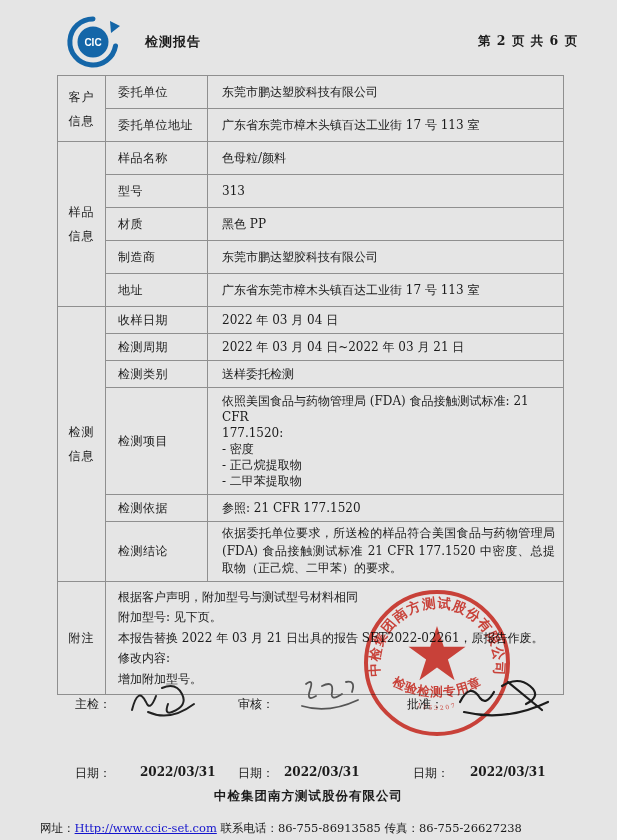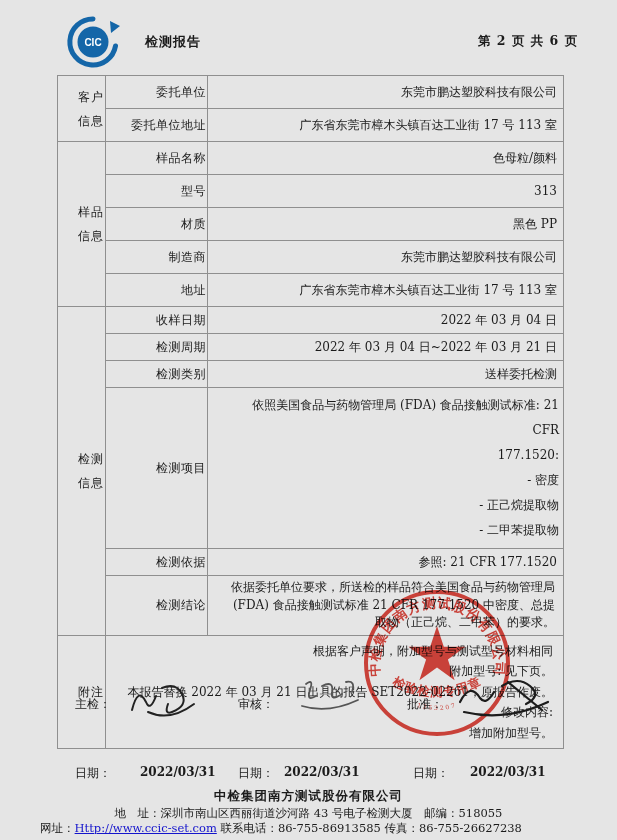--- a/index.html
+++ b/index.html
@@ -10,27 +10,27 @@
   
   .logo{position:absolute;left:60px;top:15px;width:66px;height:54px;}
   .hdr-title{position:absolute;left:145px;top:33px;font-size:13px;font-weight:bold;letter-spacing:1px;}
   .hdr-no{position:absolute;left:234px;top:33px;font-size:12.5px;font-weight:bold;}
   .hdr-page{position:absolute;left:478px;top:33px;font-size:12.5px;font-weight:bold;letter-spacing:1px;white-space:nowrap;}
   
   table.rpt{
     position:absolute;left:57px;top:75px;width:506px;
     border-collapse:collapse;table-layout:fixed;font-size:12px;
   }
-  table.rpt td{border:1px solid #8f8f8f;vertical-align:middle;overflow:hidden;text-align:right;}
+  table.rpt td{border:1px solid #8f8f8f;vertical-align:middle;overflow:hidden;}
   td.sec{text-align:center;white-space:pre-line;line-height:24px;letter-spacing:1px;}
   td.lbl{padding-left:12px;letter-spacing:0.5px;}
   td.val{padding-left:14px;padding-right:6px;}
   tr.h33{height:33px;}
   tr.h27{height:27px;}
-  td.ml{padding:5px 4px 5px 14px;line-height:25px;white-space:pre-line;}
+  td.ml{padding:5px 4px 5px 14px;line-height:16px;white-space:pre-line;}
   td.concl{padding:3px 8px 3px 14px;line-height:17.5px;text-align:justify;}
   td.note{padding:5px 10px 5px 12px;line-height:20.5px;white-space:pre-line;vertical-align:middle;}
   
   .sig-label{position:absolute;font-size:12px;white-space:nowrap;}
   .sig-date{position:absolute;font-size:12px;white-space:nowrap;font-weight:bold;}
   .sig-svg{position:absolute;}
   
   .stamp{position:absolute;left:358px;top:584px;width:158px;height:158px;
          mix-blend-mode:multiply;opacity:0.92;z-index:6;}
   
@@ -185,20 +185,19 @@
     </text>
     <text font-size="12.5" font-weight="bold" fill="#dd382e" letter-spacing="1">
       <textPath href="#arcBottom" startOffset="50%" text-anchor="middle">检验检测专用章</textPath>
     </text>
     <text font-size="6" fill="#dd382e" letter-spacing="2">
       <textPath href="#arcCode" startOffset="50%" text-anchor="middle">1253207</textPath>
     </text>
   </svg>
 
   <div class="foot-company">中检集团南方测试股份有限公司</div>
-  <div class="foot-line2">地　址：深圳市南山区西丽街道沙河路 43 号电子检测大厦　邮编：518055</div>
   <div class="foot-line3">
     <span>网址：</span><span class="foot-link">Http://www.ccic-set.com</span>
     <span>联系电话：86-755-86913585</span>
     <span>传真：86-755-26627238</span>
   </div>
 
 </div>
 
 </body></html>

